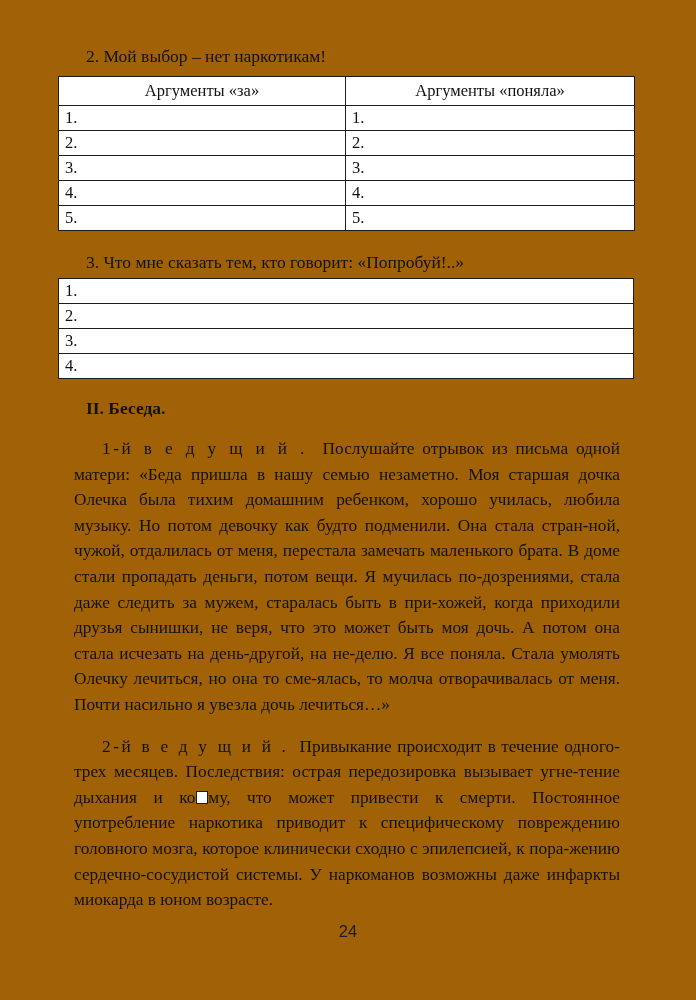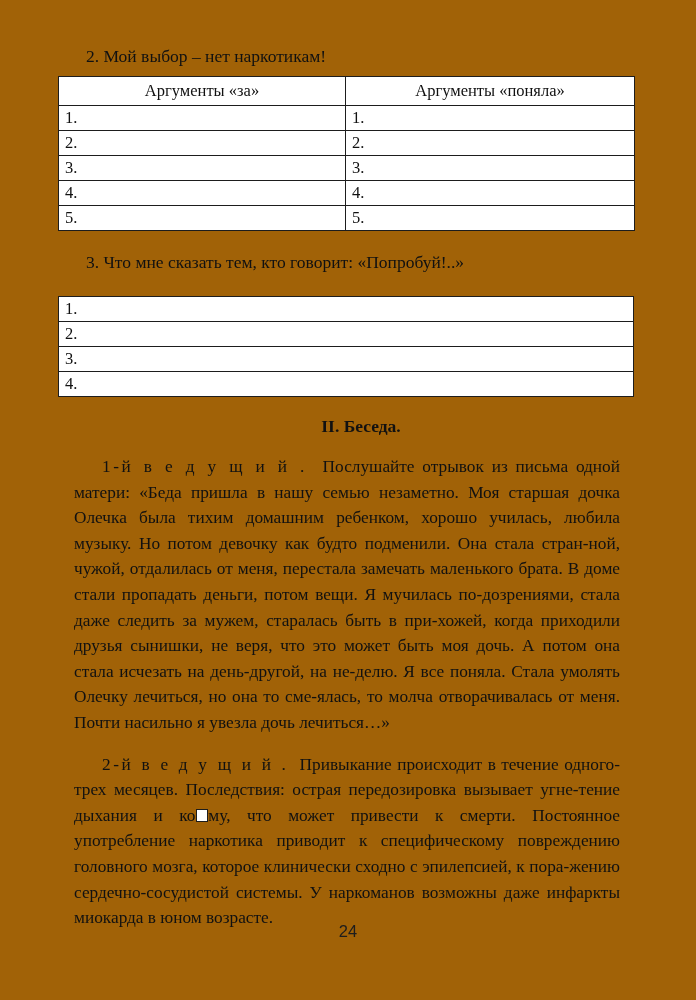--- a/index.html
+++ b/index.html
@@ -31,29 +31,28 @@
 
   
   .section-heading {
     font-size: 17.5px;
     line-height: 24px;
     text-indent: 28px;
     margin: 0 0 7px 0;
     white-space: nowrap;
   }
   .heading-2 { margin-bottom: 8px; }
-  .heading-3 { margin-top: 19px; margin-bottom: 22px; }
+  .heading-3 { margin-top: 19px; margin-bottom: 4px; }
 
   .part-heading {
     font-size: 17.5px;
     line-height: 24px;
     font-weight: bold;
     text-indent: 28px;
     margin: 17px 0 2px 0;
-    text-align: center;
   }
 
   
   table.sheet {
     border-collapse: collapse;
     width: 576px;
     table-layout: fixed;
     padding-left: 28px;
   }
   table.sheet td, table.sheet th {

